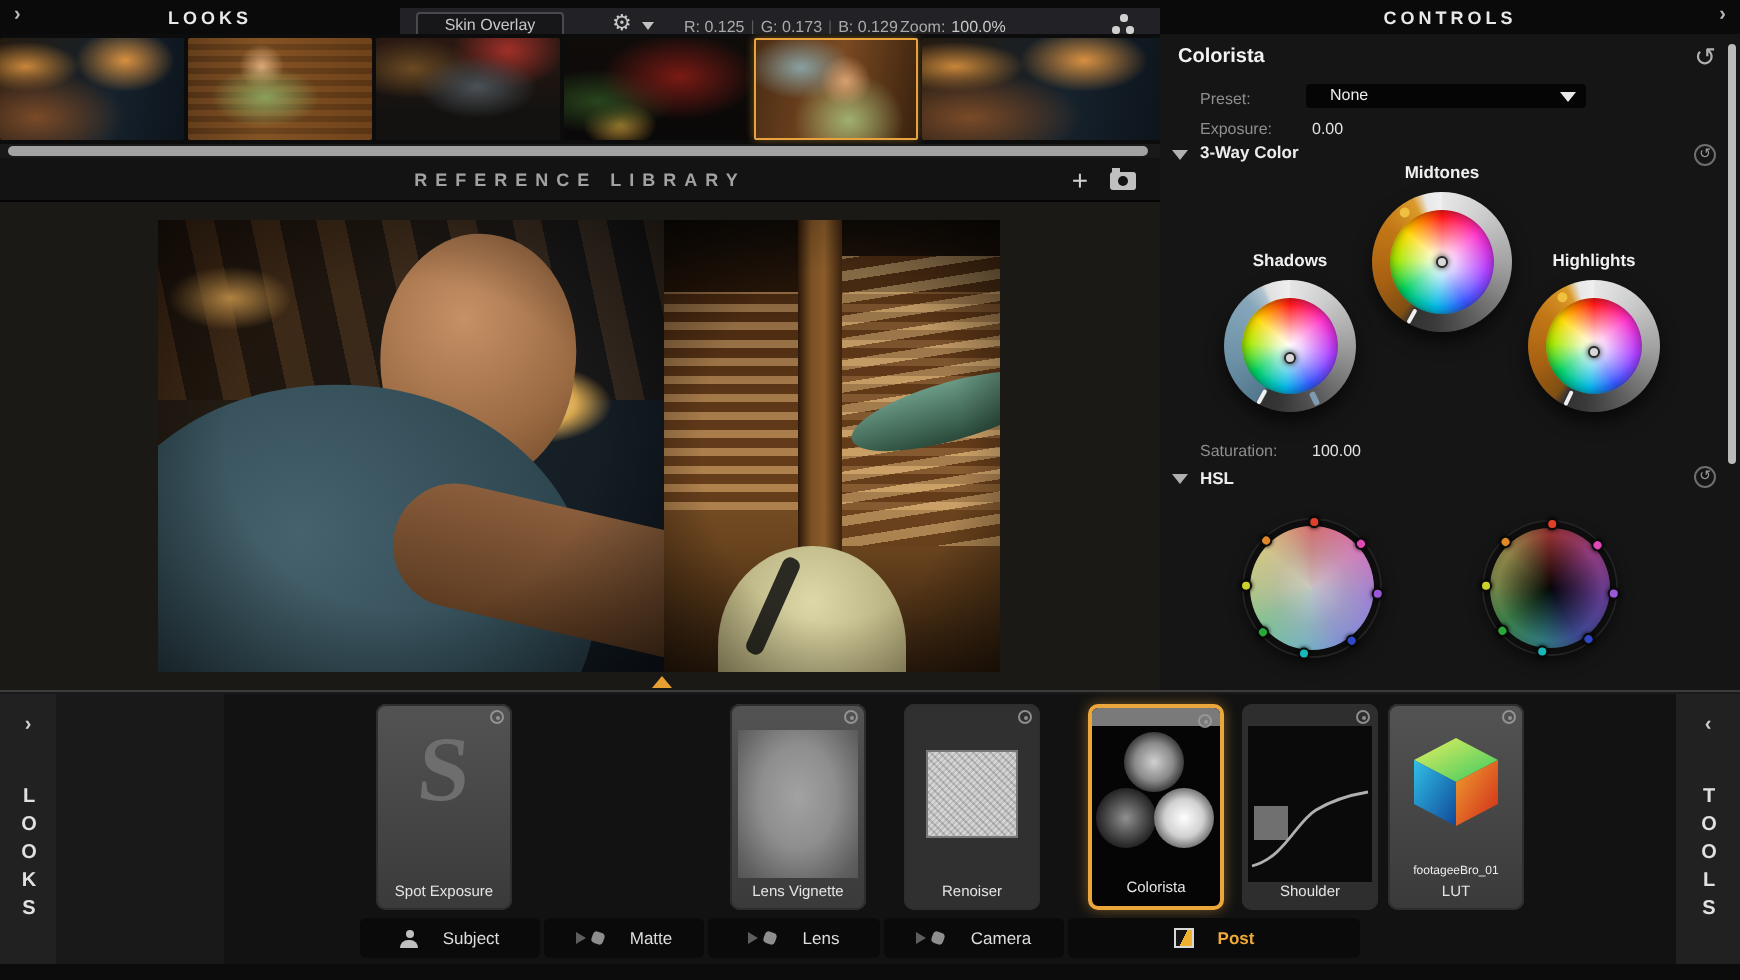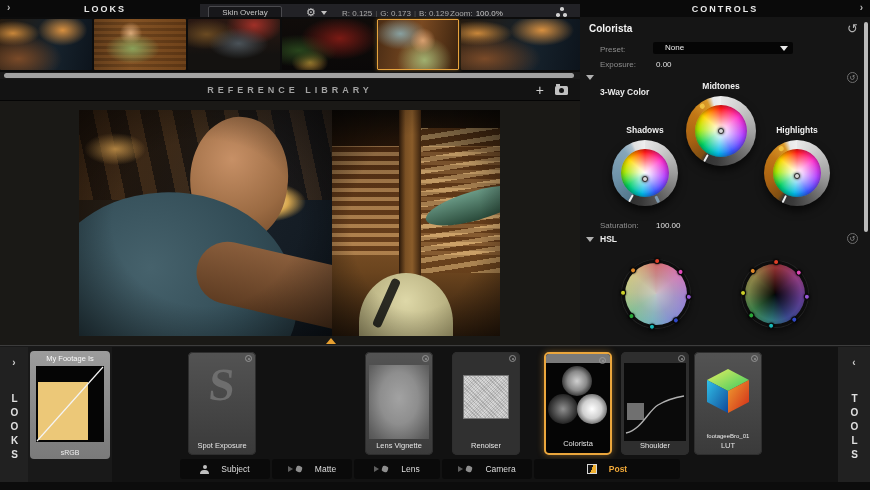--- a/index.html
+++ b/index.html
@@ -241,21 +241,21 @@
 
     <span class="c-label" style="left:20px;top:28px;">Preset:</span>
     <div class="preset-dd">
       <span>None</span>
       <span class="dd-caret"></span>
     </div>
     <span class="c-label" style="left:20px;top:43px;">Exposure:</span>
     <span class="c-value" style="left:76px;top:43px;">0.00</span>
 
     <span class="sec-caret" style="left:6px;top:58px;"></span>
-    <span class="sec-title" style="left:20px;top:70px;">3-Way Color</span>
+    <span class="sec-title" style="left:20px;top:54px;">3-Way Color</span>
     <span class="sec-reset" style="top:55px;">↺</span>
 
     <div class="wl" style="left:25px;top:108px;">Shadows</div>
     <div class="wl" style="left:101px;top:64px;">Midtones</div>
     <div class="wl" style="left:177px;top:108px;">Highlights</div>
 
     <div class="wheel" style="left:32px;top:123px;width:66px;height:66px;">
       <div class="ring ring-blue"></div>
       <div class="wcolor"></div>
       <span class="wtick" style="transform:translate(-50%,-50%) rotate(209deg) translateY(-29px);"></span>
@@ -313,30 +313,20 @@
 
     <div class="side-strip" style="left:0;">
       <div class="side-chev">›</div>
       <div class="v-label" style="left:9px;">LOOKS</div>
     </div>
     <div class="side-strip" style="left:838px;width:32px;">
       <div class="side-chev">‹</div>
       <div class="v-label" style="left:11px;">TOOLS</div>
     </div>
 
-    <div class="src-card">
-      <div class="src-title">My Footage Is</div>
-      <div class="src-thumb">
-        <div class="src-yellow"></div>
-        <svg width="68" height="76" style="position:absolute;left:0;top:0;">
-          <line x1="1" y1="75" x2="67" y2="1" stroke="#f4f4f4" stroke-width="1.2"></line>
-        </svg>
-      </div>
-      <div class="src-sub">sRGB</div>
-    </div>
     <div class="cat" style="left:30px;width:80px;margin-top:24px;">
       <span class="ic-film"></span>
       <span class="cat-label">Source</span>
     </div>
 
     <div class="card" style="left:188px;">
       <span class="card-dot"></span>
       <div class="spot-glyph">S</div>
       <div class="card-label">Spot Exposure</div>
     </div>

